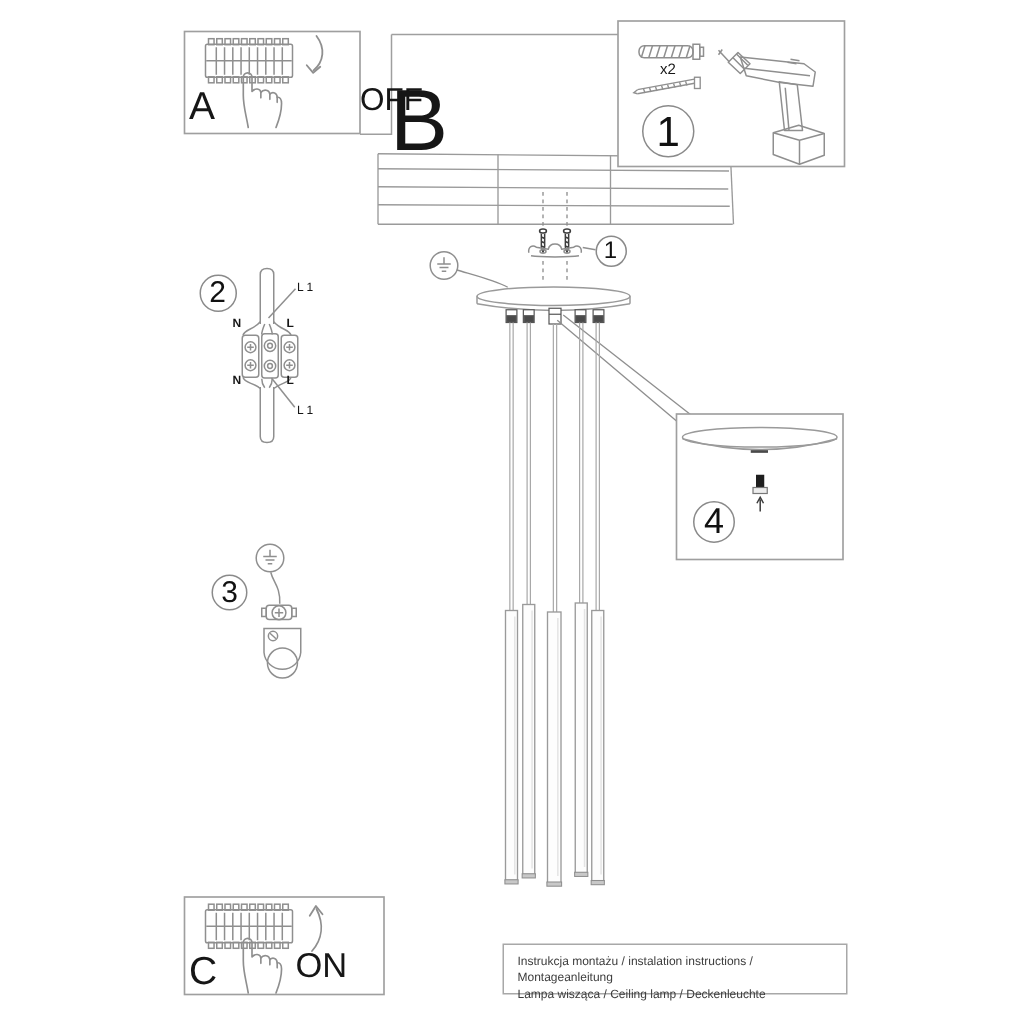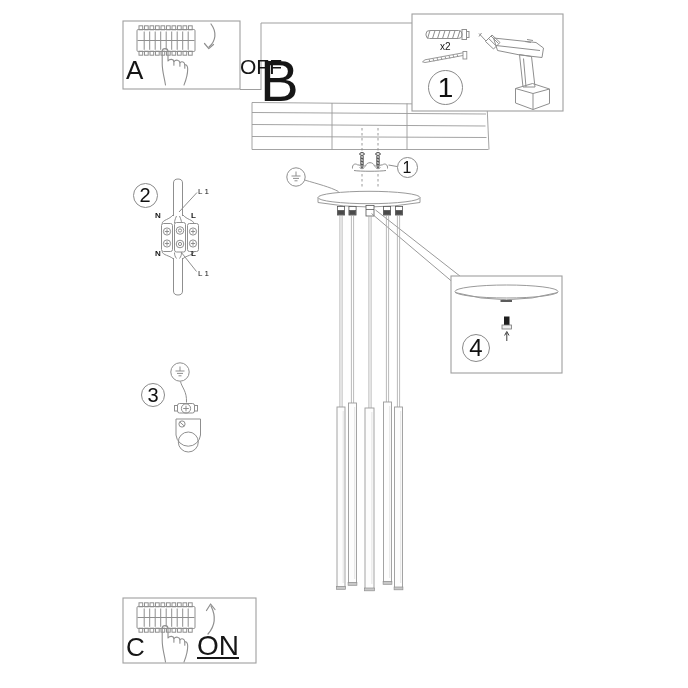--- a/index.html
+++ b/index.html
@@ -259,31 +259,35 @@
     <circle cx="182" cy="424" r="3.1"></circle>
         <path d="M180,422.2 l4,3.6"></path>
     <circle cx="188.3" cy="442" r="10"></circle>
   </g>
 </svg>
 
 <div class="txt" style="left:126px;top:57px;font-size:26px;">A</div>
 <div class="txt" style="left:193px;top:56px;font-size:21px;margin-left:47px;">OFF</div>
 <div class="txt" style="left:260px;top:52px;font-size:58px;">B</div>
 <div class="txt" style="left:126px;top:634px;font-size:26px;">C</div>
-<div class="txt" style="left:197px;top:632px;font-size:28px;text-decoration:underline;">ON</div>
+<div class="txt" style="left:197px;top:632px;font-size:23px;">ON</div>
 
 <div class="circle-num" style="left:428px;top:70px;width:35px;height:35px;font-size:28px;">1</div>
 <div class="txt" style="left:440px;top:42px;font-size:10px;">x2</div>
 
 <div class="circle-num" style="left:396.5px;top:157px;width:21px;height:21px;font-size:16px;">1</div>
 <div class="circle-num" style="left:132.5px;top:182.5px;width:25px;height:25px;font-size:20px;">2</div>
 <div class="circle-num" style="left:141px;top:383px;width:24px;height:24px;font-size:20px;">3</div>
 <div class="circle-num" style="left:462px;top:334px;width:28px;height:28px;font-size:24px;">4</div>
 
 <div class="txt" style="left:198px;top:188px;font-size:8px;">L 1</div>
 <div class="txt" style="left:198px;top:270px;font-size:8px;">L 1</div>
 <div class="txt" style="left:155px;top:212px;font-size:8px;font-weight:bold;">N</div>
 <div class="txt" style="left:191px;top:212px;font-size:8px;font-weight:bold;">L</div>
 <div class="txt" style="left:155px;top:250px;font-size:8px;font-weight:bold;">N</div>
 <div class="txt" style="left:191px;top:250px;font-size:8px;font-weight:bold;">L</div>
 
-
+<div class="footer-box">
+  <div class="footer-line">Instrukcja montażu / instalation instructions / Montageanleitung</div>
+  <div class="footer-line">Lampa wisząca / Ceiling lamp / Deckenleuchte</div>
 </div>
 
+</div>
+
 </body></html>

